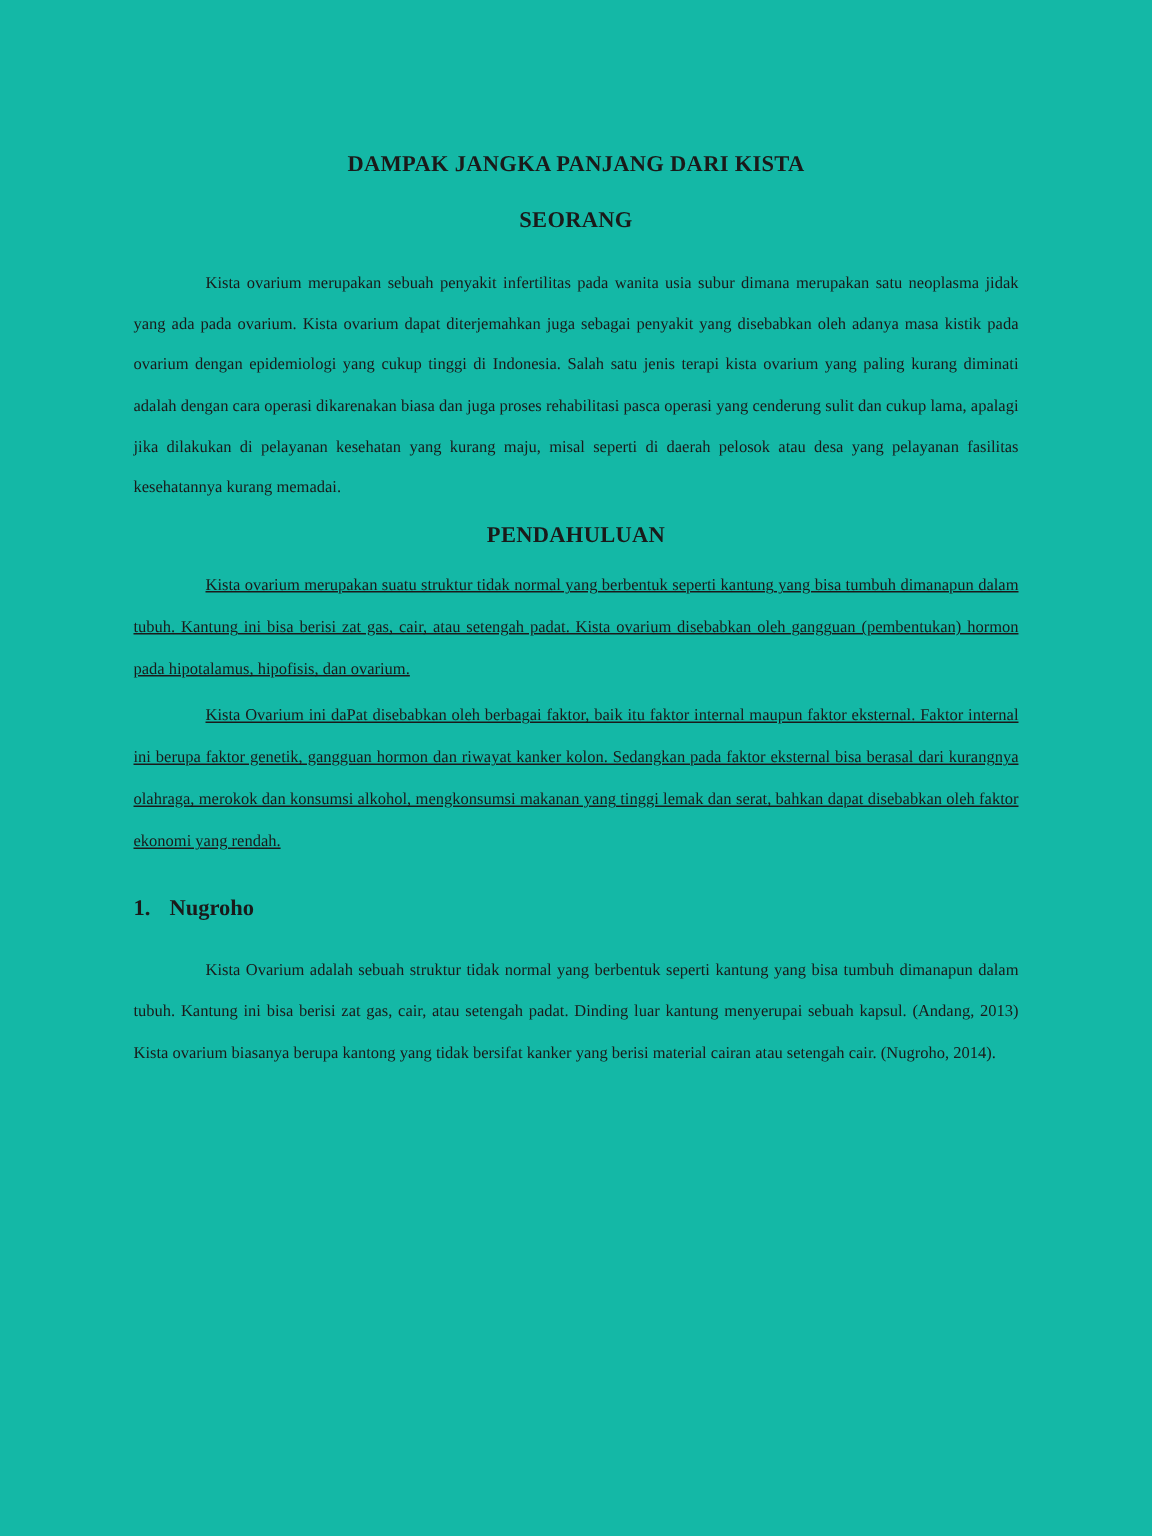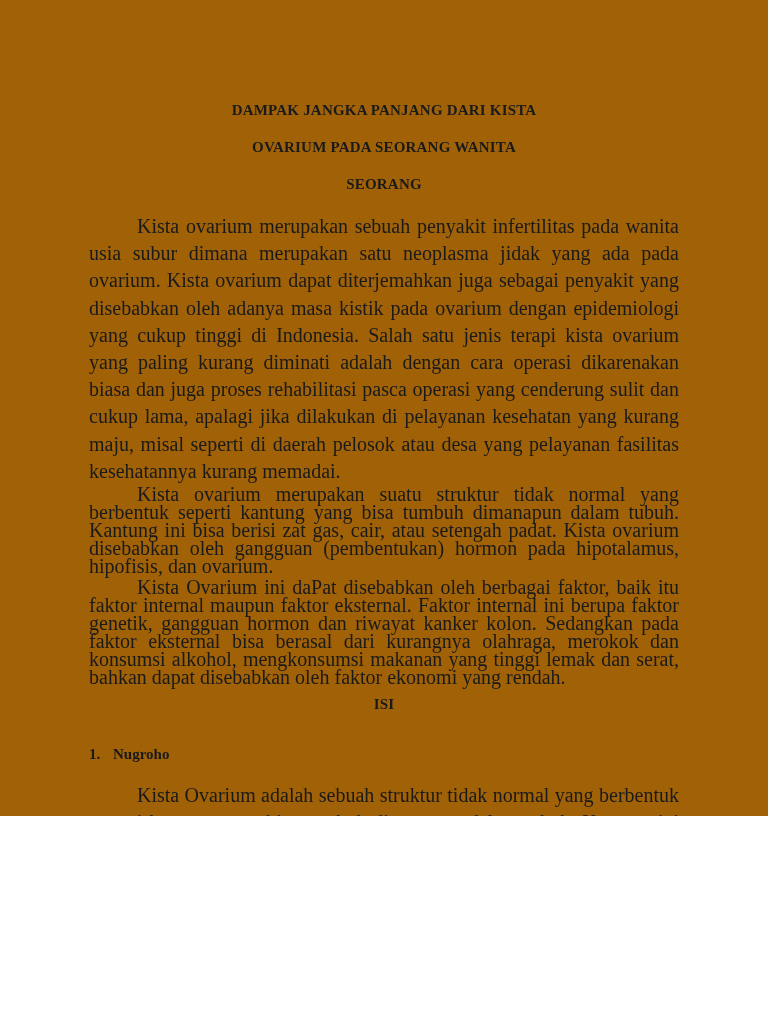--- a/index.html
+++ b/index.html
@@ -9,22 +9,22 @@
   }
 
   body {
     font-family: "Liberation Serif", "DejaVu Serif", serif;
     color: #1a1a1a;
   }
 
   .page {
     position: relative;
     width: 768px;
-    height: 816px;
-    background: #a16207;
+    height: 1024px;
+    background: #14b8a6;
     overflow: hidden;
     box-sizing: border-box;
   }
 
   
   .content {
     position: absolute;
     left: 89px;
     top: 0;
     width: 590px;
@@ -40,37 +40,38 @@
     font-size: 15px;
     font-weight: bold;
     text-align: center;
     margin: 0;
     line-height: 37px;
     letter-spacing: 0.2px;
   }
 
   
   p.body-para {
-    font-size: 20px;
+    font-size: 11px;
     text-align: justify;
     text-justify: inter-word;
     margin: 0;
     hyphens: none;
   }
 
   
   p.spaced {
     line-height: 27.2px;
     text-indent: 48px;
   }
 
   
   p.tight {
-    line-height: 18px;
+    line-height: 28px;
     text-indent: 48px;
+    text-decoration: underline;
   }
 
   .abstract-gap {
     height: 10px;
   }
 
   .pendahuluan-heading {
     margin-top: 21px;
     margin-bottom: 11px;
   }
@@ -106,36 +107,35 @@
   }
 </style>
 </head>
 <body>
 
 <div class="page">
   <div class="content">
 
     <div class="heading-block">
       <h1 class="doc-title-line">DAMPAK JANGKA PANJANG DARI KISTA</h1>
-      <h1 class="doc-title-line">OVARIUM PADA SEORANG WANITA</h1>
       <h2 class="abstract-heading">SEORANG</h2>
     </div>
 
     <div class="abstract-gap"></div>
 
     <p class="body-para spaced">Kista ovarium merupakan sebuah penyakit infertilitas pada wanita usia subur dimana merupakan satu neoplasma jidak yang ada pada ovarium. Kista ovarium dapat diterjemahkan juga sebagai penyakit yang disebabkan oleh adanya masa kistik pada ovarium dengan epidemiologi yang cukup tinggi di Indonesia. Salah satu jenis terapi kista ovarium yang paling kurang diminati adalah dengan cara operasi dikarenakan biasa dan juga proses rehabilitasi pasca operasi yang cenderung sulit dan cukup lama, apalagi jika dilakukan di pelayanan kesehatan yang kurang maju, misal seperti di daerah pelosok atau desa yang pelayanan fasilitas kesehatannya kurang memadai.</p>
 
+    <h2 class="section-heading pendahuluan-heading">PENDAHULUAN</h2>
 
     <p class="body-para tight">Kista ovarium merupakan suatu struktur tidak normal yang berbentuk seperti kantung yang bisa tumbuh dimanapun dalam tubuh. Kantung ini bisa berisi zat gas, cair, atau setengah padat. Kista ovarium disebabkan oleh gangguan (pembentukan) hormon pada hipotalamus, hipofisis, dan ovarium.</p>
 
     <div class="para-gap-small"></div>
 
     <p class="body-para tight">Kista Ovarium ini daPat disebabkan oleh berbagai faktor, baik itu faktor internal maupun faktor eksternal. Faktor internal ini berupa faktor genetik, gangguan hormon dan riwayat kanker kolon. Sedangkan pada faktor eksternal bisa berasal dari kurangnya olahraga, merokok dan konsumsi alkohol, mengkonsumsi makanan yang tinggi lemak dan serat, bahkan dapat disebabkan oleh faktor ekonomi yang rendah.</p>
 
-    <h2 class="section-heading isi-heading">ISI</h2>
 
     <div class="numbered-heading">
       <span class="num">1.</span>
       <span class="num-label">Nugroho</span>
     </div>
 
     <div class="definisi-gap"></div>
 
     <p class="body-para spaced">Kista Ovarium adalah sebuah struktur tidak normal yang berbentuk seperti kantung yang bisa tumbuh dimanapun dalam tubuh. Kantung ini bisa berisi zat gas, cair, atau setengah padat. Dinding luar kantung menyerupai sebuah kapsul. (Andang, 2013) Kista ovarium biasanya berupa kantong yang tidak bersifat kanker yang berisi material cairan atau setengah cair. (Nugroho, 2014).</p>
 

